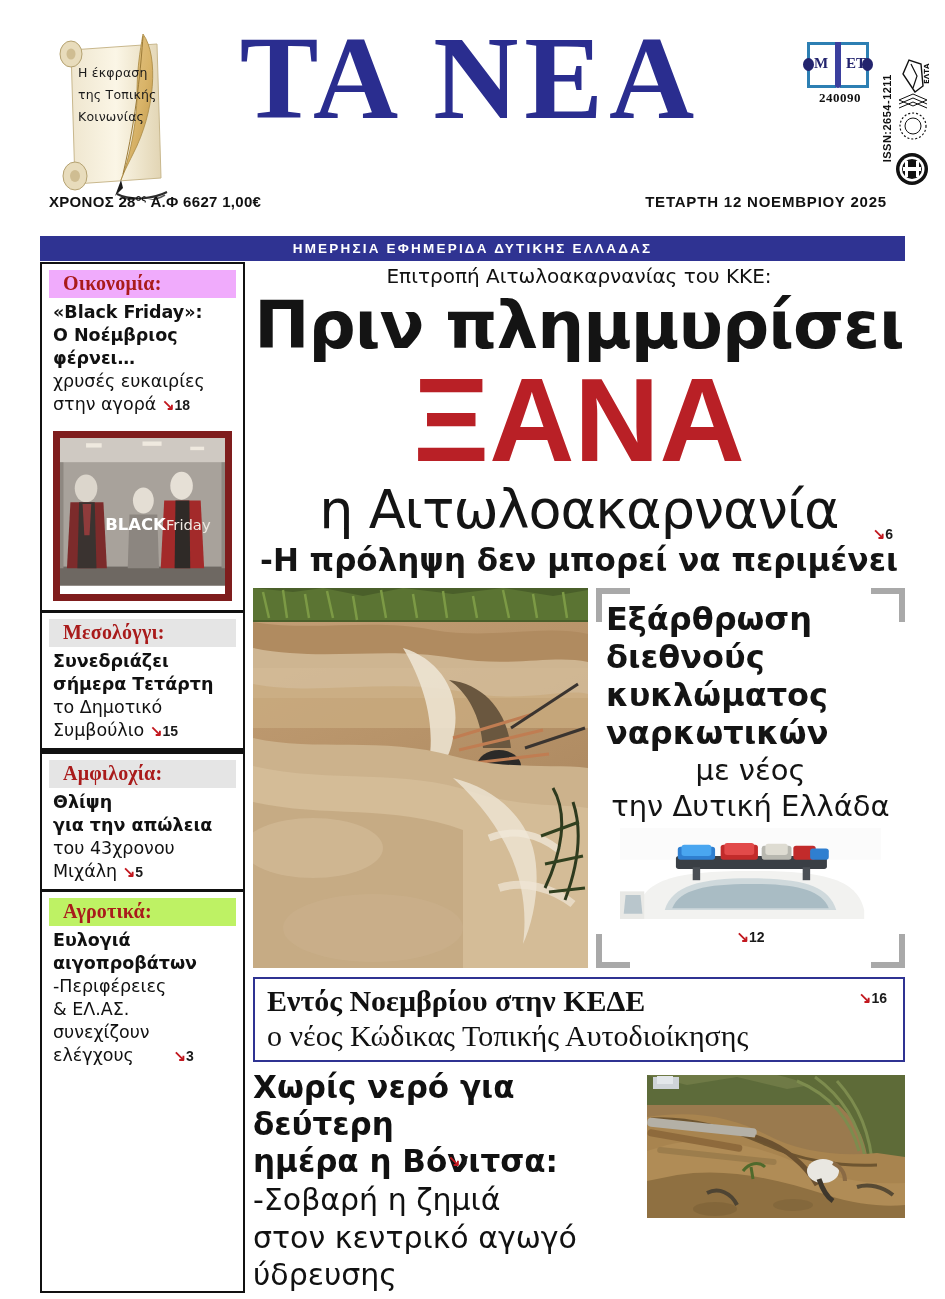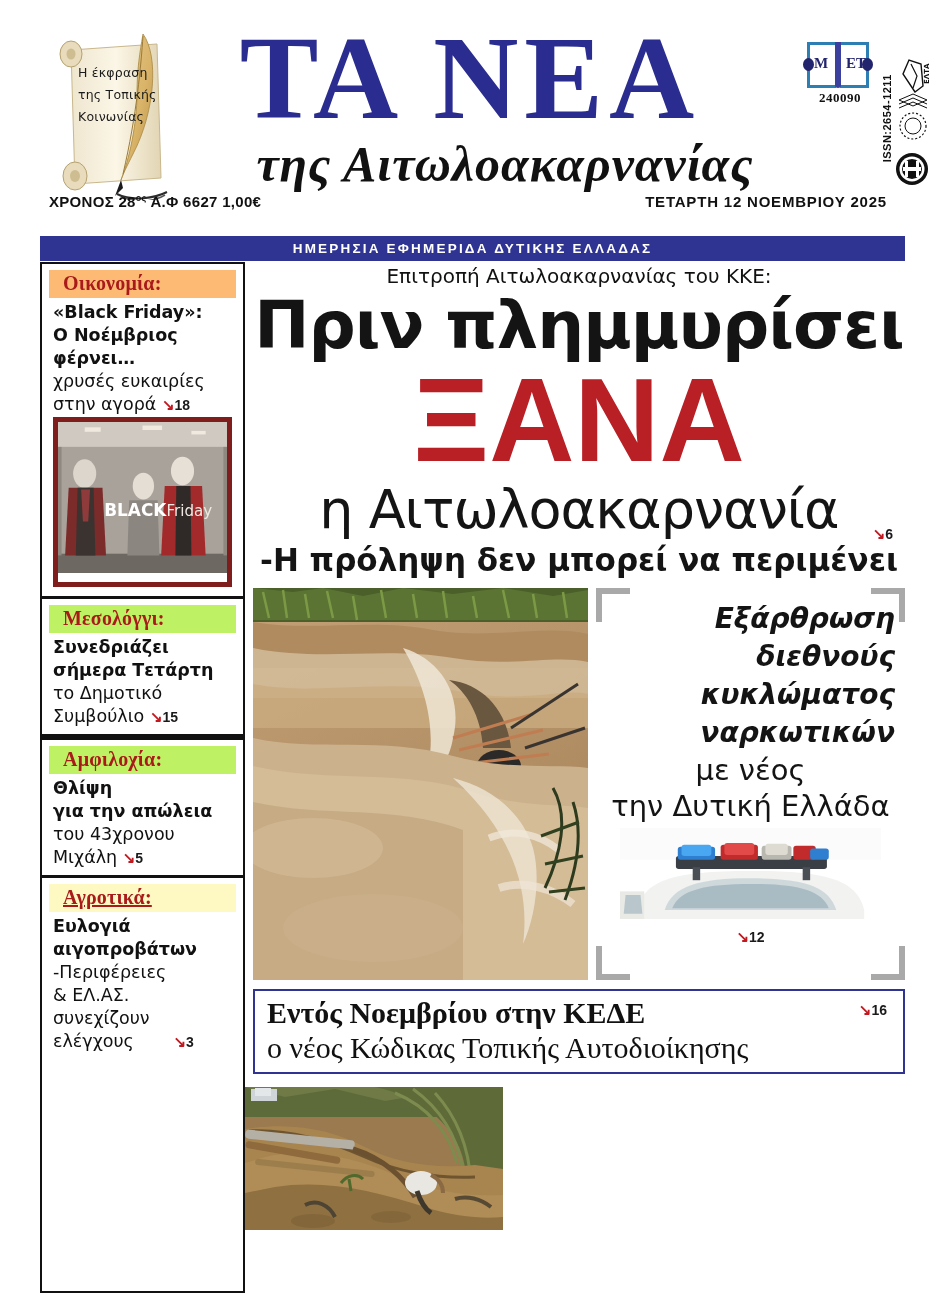--- a/index.html
+++ b/index.html
@@ -180,38 +180,38 @@
   .side-item { padding: 6px 7px 5px 7px; }
   .side-head {
     font-family: "Liberation Serif", serif;
     font-weight: bold;
     font-size: 20px;
     color: #a91b1b;
     padding: 2px 6px 3px 14px;
     margin-bottom: 3px;
     letter-spacing: .2px;
   }
-  .side-head.gray { background: #fdba74; }
-  .side-head.blue { background: #bef264; }
-  .side-head.green { background: #fef9c3; text-decoration: underline; }
+  .side-head.gray { background: #f0abfc; }
+  .side-head.blue { background: #e5e5e5; }
+  .side-head.green { background: #bef264; }
   .side-body {
     font-family: "DejaVu Sans", sans-serif;
     font-size: 17.5px;
     line-height: 23px;
     color: #111;
     padding-left: 4px;
   }
   .side-body .b { font-weight: bold; }
   .side-body .n { font-weight: normal; }
   .side-photo {
-    margin: 0 4px 4px 4px;
+    margin: 14px 4px 4px 4px;
     height: 170px;
     position: relative;
     overflow: hidden;
-    border: 5px solid #7f1d1d;
+    border: 7px solid #7f1d1d;
   }
 
   .pref {
     display: inline-block;
     white-space: nowrap;
     font-family: "Liberation Sans", sans-serif;
     font-weight: bold;
     font-size: 14px;
     color: #1a1a1a;
     vertical-align: baseline;
@@ -297,26 +297,25 @@
     width: 34px; height: 34px;
     border: 6px solid #a9a9a9;
   }
   .bracket.tl { left: 0; top: 0; border-right: none; border-bottom: none; }
   .bracket.tr { right: 0; top: 0; border-left: none; border-bottom: none; }
   .bracket.bl { left: 0; bottom: 0; border-right: none; border-top: none; }
   .bracket.br { right: 0; bottom: 0; border-left: none; border-top: none; }
   .drug-title {
     font-family: "DejaVu Sans", sans-serif;
     font-weight: bold;
-    font-size: 28px;
+    font-size: 32px;
     line-height: 38px;
     color: #141414;
-    text-align: right;
+    text-align: left;
     margin-top: 6px;
-    font-style: italic;
   }
   .drug-sub {
     font-family: "DejaVu Sans", sans-serif;
     font-size: 29px;
     line-height: 36px;
     color: #141414;
     text-align: center;
   }
   .police-photo {
     margin: 4px 14px 0 14px;
@@ -414,21 +413,20 @@
       </svg>
     </div>
     <div class="logo-text">
       <div>Η έκφραση</div>
       <div>της Τοπικής</div>
       <div>Κοινωνίας</div>
     </div>
 
     <div class="title-block">
       <div class="paper-title">ΤΑ ΝΕΑ</div>
-      <div class="paper-subtitle">της Αιτωλοακαρνανίας</div>
     </div>
 
     <div class="met-mark">
       <div class="met-book">
         <div class="half l"></div>
         <div class="half r"></div>
         <div class="spine"></div>
         <div class="dot l"></div>
         <div class="dot r"></div>
         <div class="lbl m">M</div>
@@ -667,20 +665,27 @@
         </div>
       </div>
 
       <div class="kede-box">
         <span class="pref kede-ref"><span class="arw">↘</span><span>16</span></span>
         <div class="kede-1">Εντός Νοεμβρίου στην ΚΕΔΕ</div>
         <div class="kede-2">ο νέος Κώδικας Τοπικής Αυτοδιοίκησης</div>
       </div>
 
       <div class="bottom-row">
+        <div class="bottom-text">
+          <div class="bt-1">Χωρίς νερό για δεύτερη</div>
+          <div class="bt-1">ημέρα η Βόνιτσα:</div>
+          <div class="bt-2">-Σοβαρή η ζημιά</div>
+          <div class="bt-2">στον κεντρικό αγωγό ύδρευσης</div>
+          <span class="pref bt-ref"><span class="arw">↘</span><span>7</span></span>
+        </div>
         <div class="bonitsa-photo">
           <svg class="ph" viewBox="0 0 258 143" preserveAspectRatio="none" xmlns="http://www.w3.org/2000/svg">
             <rect width="258" height="143" fill="#9a7a4e"></rect>
             <rect x="0" y="0" width="258" height="26" fill="#6f7a46"></rect>
             <path d="M0 0 L40 10 L90 2 L140 14 L200 4 L258 12 L258 30 L0 30 Z" fill="#5d6b3a"></path>
             <rect x="6" y="2" width="26" height="12" fill="#cfd4d8"></rect>
             <rect x="10" y="1" width="16" height="8" fill="#e3e7ea"></rect>
             <path d="M130 0 C170 8 200 30 214 60 C224 84 224 110 218 143 L258 143 L258 0 Z" fill="#5e6b38"></path>
             <path d="M150 6 C184 20 204 46 212 76 M168 2 C196 22 212 50 218 82 M190 6 C212 30 224 62 226 96" stroke="#7d8c4e" stroke-width="3" fill="none"></path>
             <path d="M0 42 C50 34 90 44 120 60 C150 76 190 82 230 78 L258 82 L258 143 L0 143 Z" fill="#a8844f"></path>

